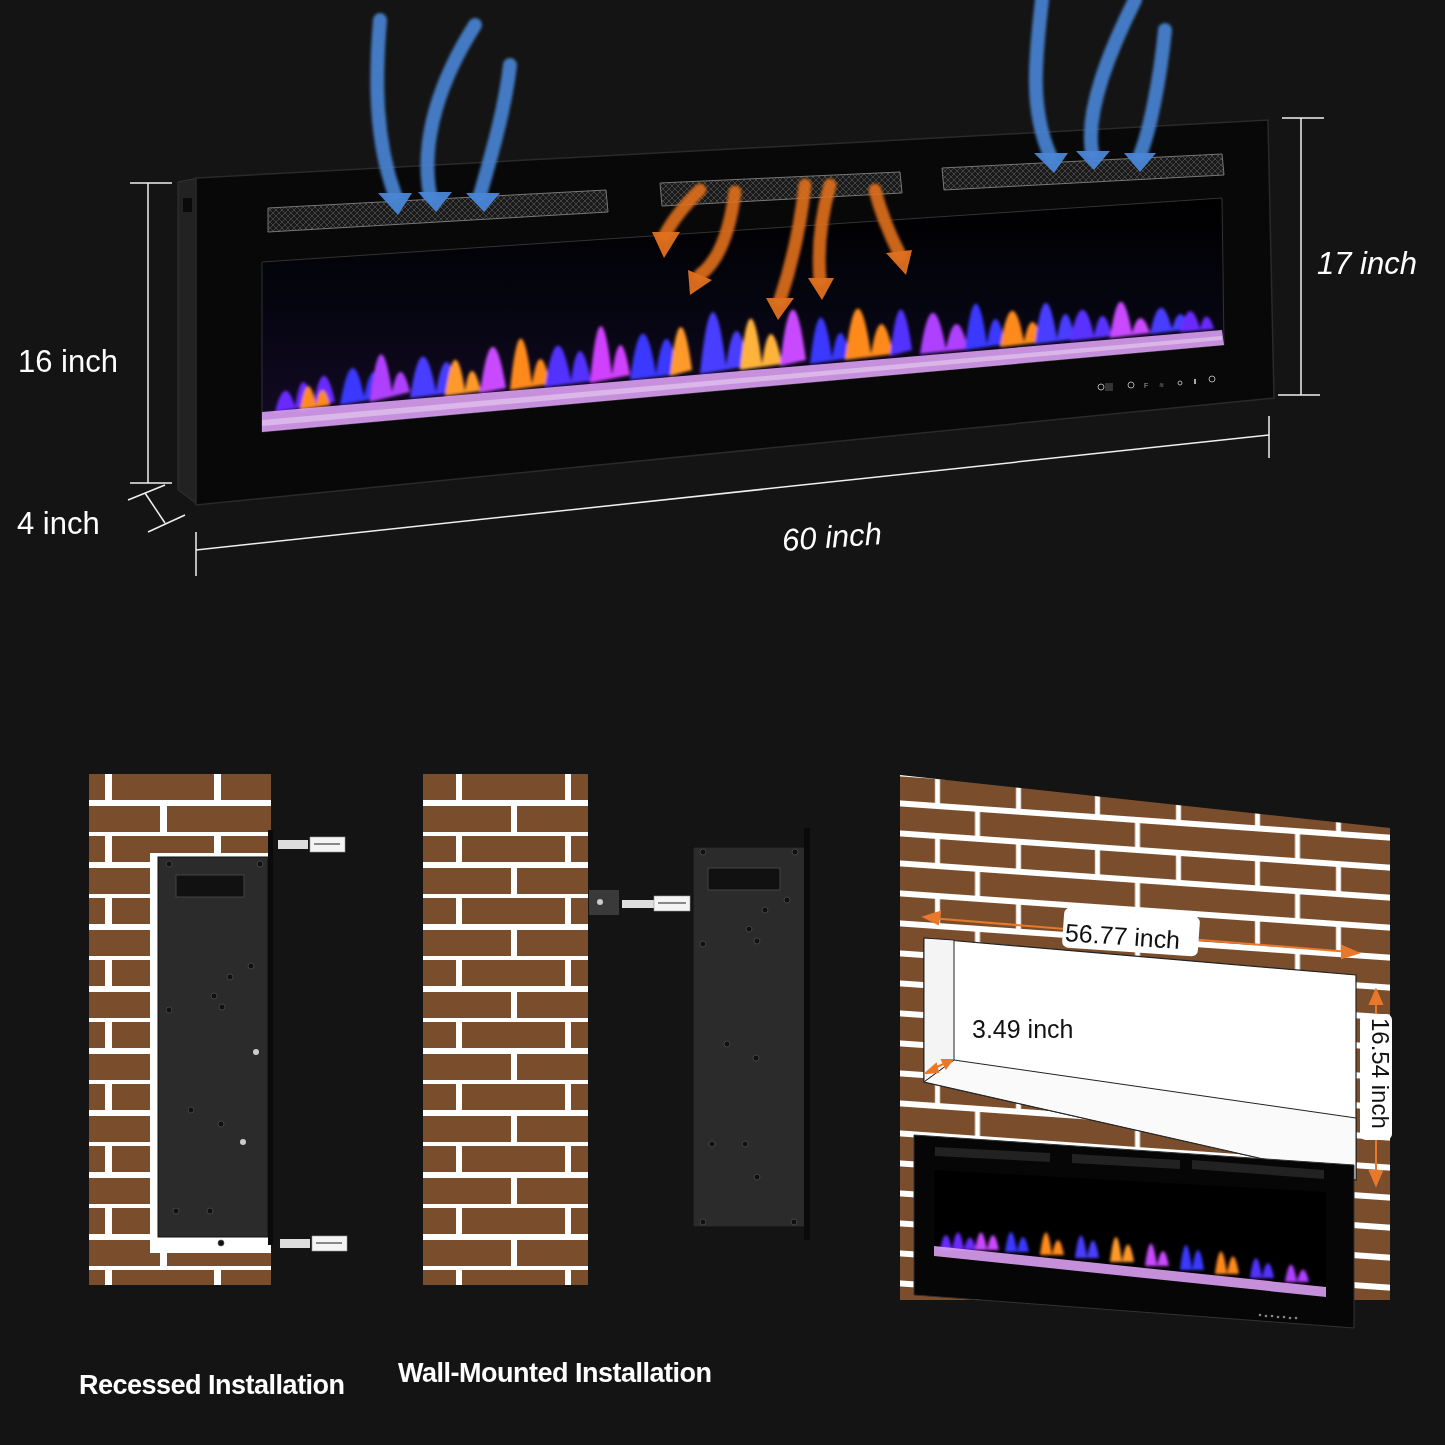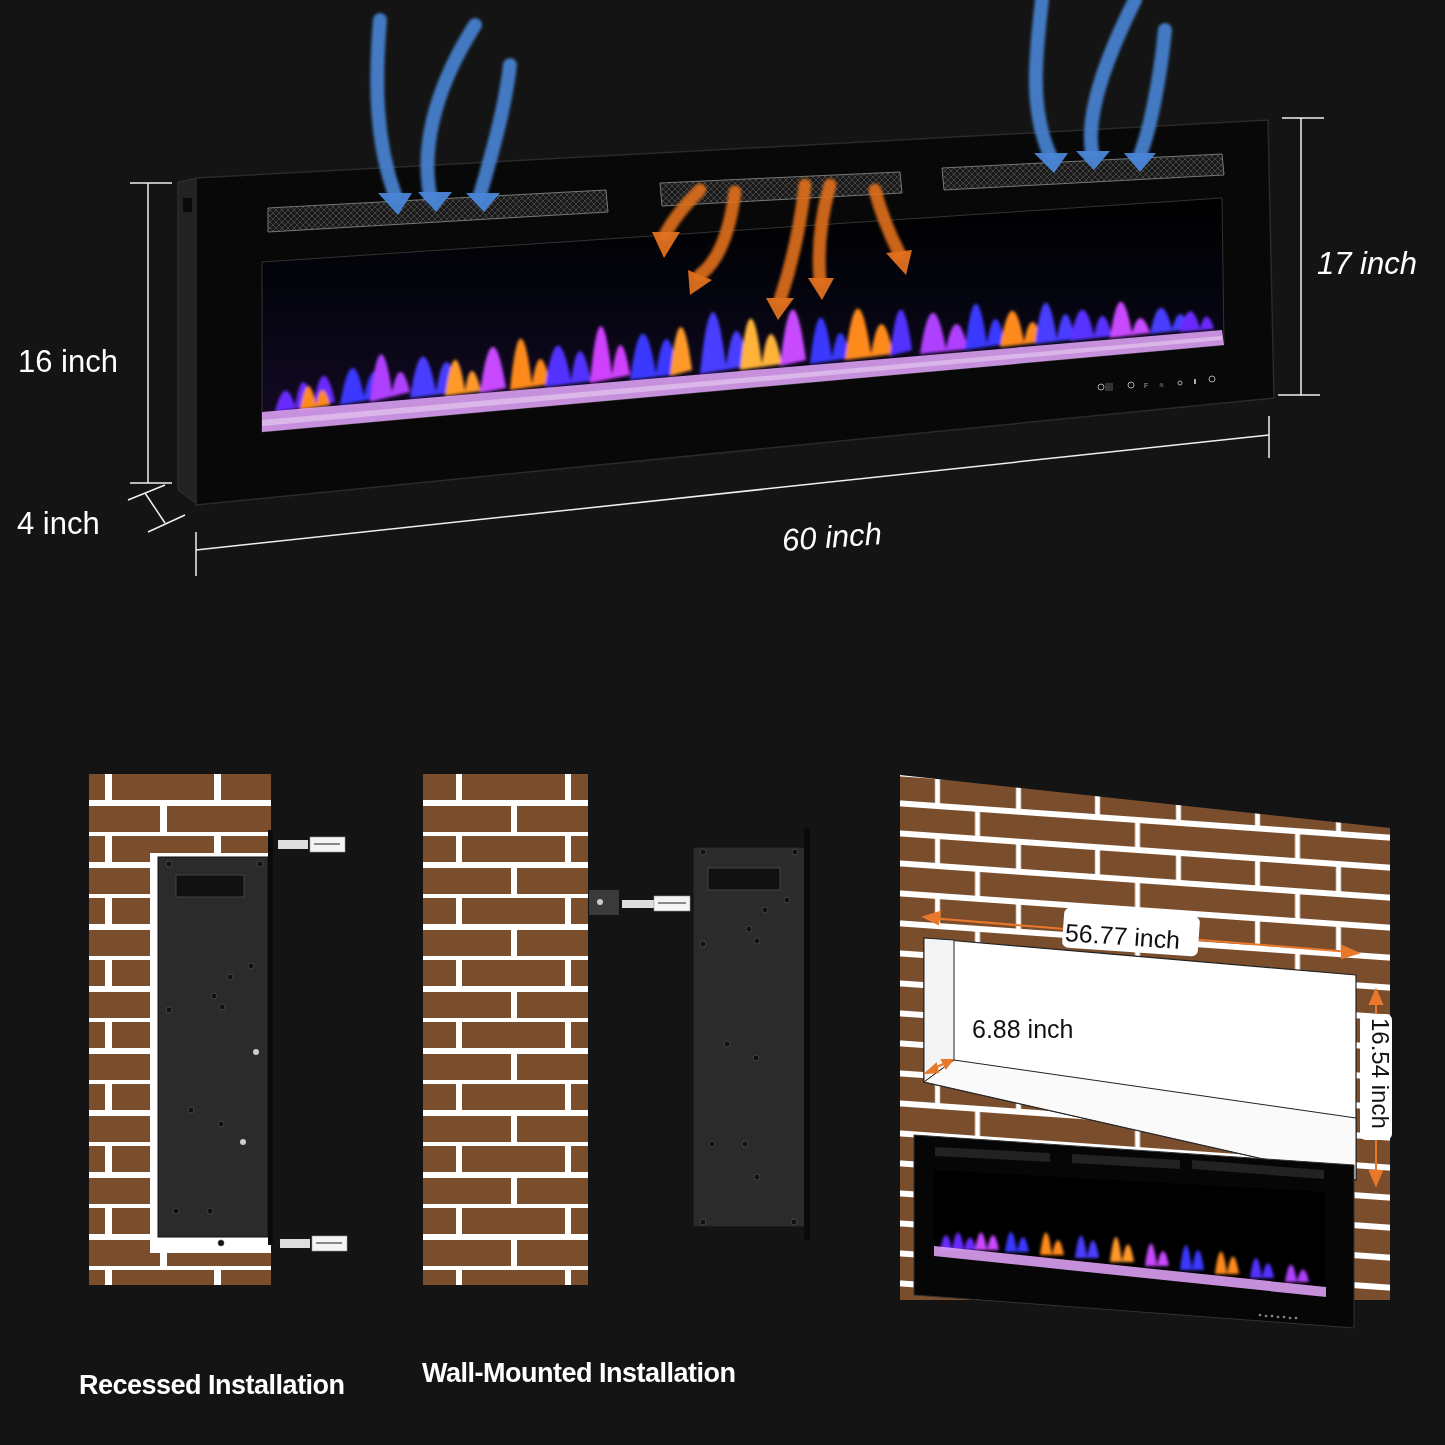--- a/index.html
+++ b/index.html
@@ -309,18 +309,18 @@
         <circle cx="386" cy="556" r="1.3"></circle>
       <circle cx="392" cy="556" r="1.3"></circle>
         <circle cx="398" cy="557" r="1.3"></circle>
       <circle cx="404" cy="557" r="1.3"></circle>
         <circle cx="410" cy="558" r="1.3"></circle>
       <circle cx="416" cy="558" r="1.3"></circle>
     </g>
   </svg>
 
   <div class="abs" style="left:186px;top:158px;font-size:25px;color:#111;transform:rotate(4deg);transform-origin:left top;white-space:nowrap;">56.77 inch</div>
-  <div class="abs" style="left:92px;top:255px;font-size:25px;color:#111;white-space:nowrap;">6.88 inch</div>
+  <div class="abs" style="left:92px;top:255px;font-size:25px;color:#111;white-space:nowrap;">3.49 inch</div>
   <div class="abs" style="left:486px;top:258px;font-size:24px;color:#111;writing-mode:vertical-rl;white-space:nowrap;">16.54 inch</div>
 </div>
 
 <div class="caption" style="left:79px;top:1358px;margin-top:12px;">Recessed Installation</div>
-<div class="caption" style="left:422px;top:1358px;">Wall-Mounted Installation</div>
+<div class="caption" style="left:398px;top:1358px;">Wall-Mounted Installation</div>
 
 </body></html>

